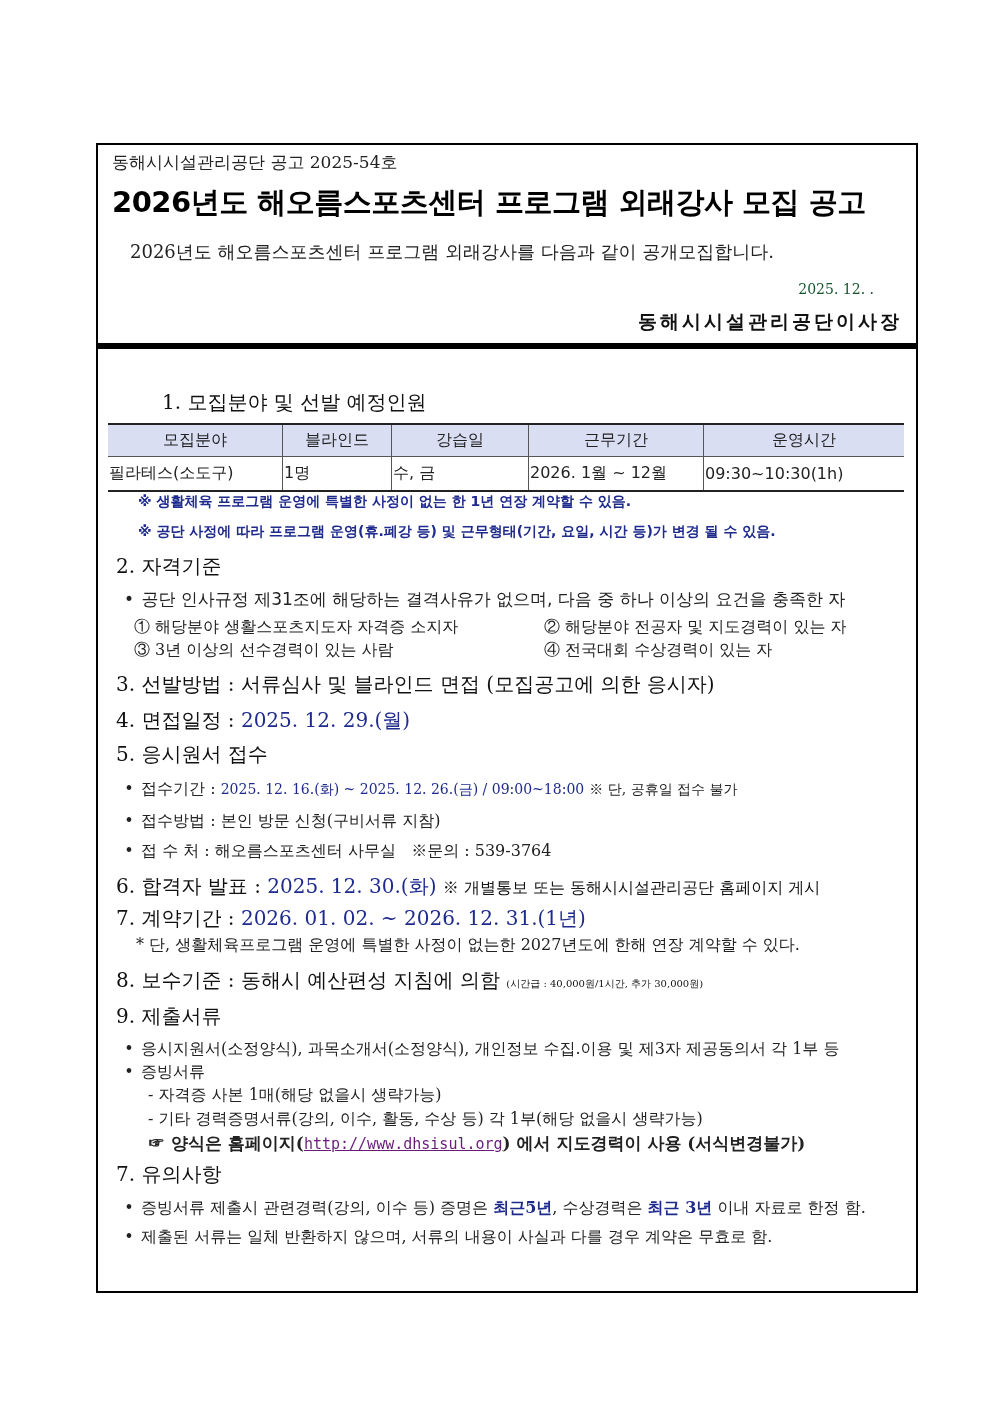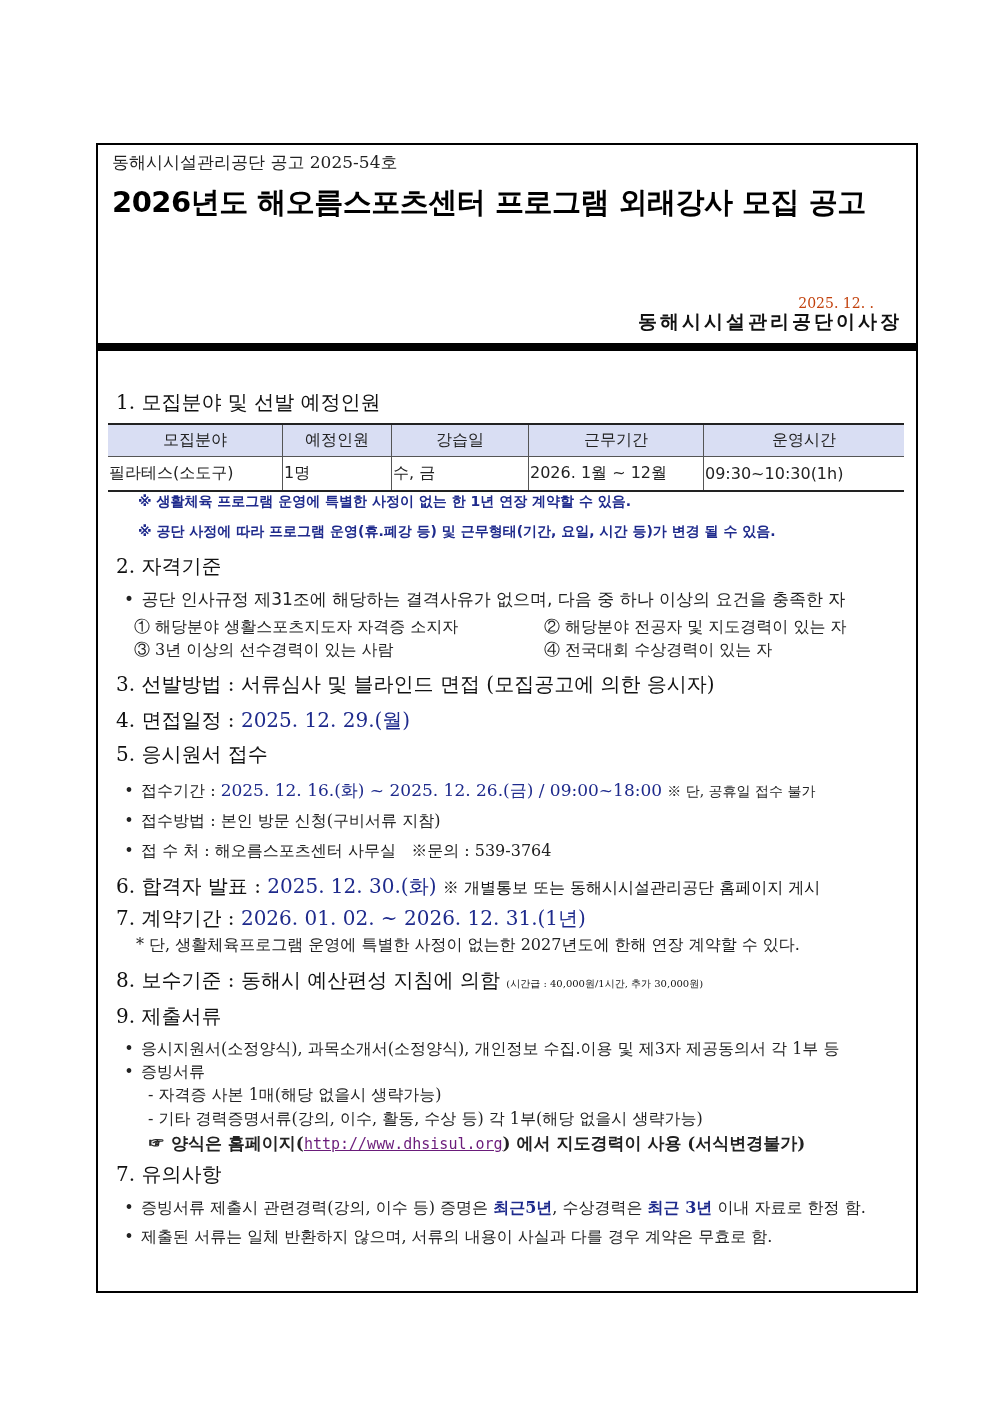--- a/index.html
+++ b/index.html
@@ -1,22 +1,22 @@
 <!DOCTYPE html>
 <html><head>
 <meta charset="utf-8">
 <style>
   html, body { margin:0; padding:0; background:#ffffff; }
   body { width:992px; height:1403px; position:relative; font-family:"DejaVu Serif","Liberation Serif",serif; color:#111; }
   .box { position:absolute; left:96px; top:143px; width:822px; height:1150px; border:2px solid #000; box-sizing:border-box; }
-  .header { position:absolute; left:0; top:0; width:100%; height:198px; border-bottom:8px solid #000000; }
+  .header { position:absolute; left:0; top:0; width:100%; height:198px; border-bottom:6px solid #000000; }
   .notice-no { position:absolute; left:14px; top:6px; font-size:17px; color:#222; }
   .title { position:absolute; left:14px; top:38px; font-family:"DejaVu Sans","Liberation Sans",sans-serif; font-weight:bold; font-size:29px; letter-spacing:-0.5px; color:#000; white-space:nowrap; }
   .intro { position:absolute; left:32px; top:95px; font-size:18px; color:#222; white-space:nowrap; }
-  .date { position:absolute; right:42px; top:150px; font-size:14px; color:#c2410c; }
+  .date { position:absolute; right:42px; top:136px; font-size:14px; color:#14532d; }
   .issuer { position:absolute; right:14px; top:164px; font-size:19px; font-weight:bold; letter-spacing:3px; color:#111; }
 
   .content { position:absolute; left:0; top:198px; width:100%; }
   .sec { position:absolute; left:18px; font-size:20px; color:#111; white-space:nowrap; }
   .blue { color:#1e2a8c; }
   .navy-bold { color:#1e2a8c; font-weight:bold; }
   .line { position:absolute; white-space:nowrap; font-size:16px; color:#222; }
   .bullet { display:inline-block; width:14px; text-align:center; }
 
   table.recruit { position:absolute; left:10px; top:80px; width:796px; border-collapse:collapse; font-family:"DejaVu Sans","Liberation Sans",sans-serif; font-size:16px; }
@@ -28,32 +28,33 @@
   .bold { font-weight:bold; }
   .small { font-size:14px; }
 </style>
 </head>
 <body>
 
 <div class="box">
   <div class="header">
     <div class="notice-no">동해시시설관리공단 공고 2025-54호</div>
     <div class="title">2026년도 해오름스포츠센터 프로그램 외래강사 모집 공고</div>
+    <div class="intro">2026년도 해오름스포츠센터 프로그램 외래강사를 다음과 같이 공개모집합니다.</div>
     <div class="date">2025. 12.  .</div>
     <div class="issuer">동해시시설관리공단이사장</div>
   </div>
 
   <div class="content">
 
-    <div class="sec" style="top:46px;">1. 모집분야 및 선발 예정인원</div>
+    <div class="sec" style="top:46px;margin-left:46px;">1. 모집분야 및 선발 예정인원</div>
     <table class="recruit">
       <thead>
         <tr>
           <th style="width:172px">모집분야</th>
-          <th style="width:106px">예정인원</th>
+          <th style="width:106px">블라인드</th>
           <th style="width:134px">강습일</th>
           <th style="width:172px">근무기간</th>
           <th>운영시간</th>
         </tr>
       </thead>
       <tbody>
         <tr>
           <td>필라테스(소도구)</td>
           <td>1명</td>
           <td>수, 금</td>
@@ -79,21 +80,21 @@
       <span>3. 선발방법 : </span><span>서류심사 및 블라인드 면접 (모집공고에 의한 응시자)</span>
     </div>
 
     <div class="sec" style="top:364px;">
       <span>4. 면접일정 : </span><span class="blue">2025. 12. 29.(월)</span>
     </div>
 
     <div class="sec" style="top:398px;">5. 응시원서 접수</div>
     <div class="line" style="left:24px; top:436px;">
       <span class="bullet">•</span>
-      <span>접수기간 : </span><span class="blue" style="font-size:17px;">2025. 12. 16.(화) ~ 2025. 12. 26.(금) / 09:00~18:00</span>
+      <span>접수기간 : </span><span class="blue" style="font-size:14px;">2025. 12. 16.(화) ~ 2025. 12. 26.(금) / 09:00~18:00</span>
       <span class="small">※ 단, 공휴일 접수 불가</span>
     </div>
     <div class="line" style="left:24px; top:468px;">
       <span class="bullet">•</span>
       <span>접수방법 : </span><span>본인 방문 신청(구비서류 지참)</span>
     </div>
     <div class="line" style="left:24px; top:498px;">
       <span class="bullet">•</span>
       <span>접 수 처 : </span><span>해오름스포츠센터 사무실</span>
       &nbsp;&nbsp;<span>※문의 : </span><span>539-3764</span>

